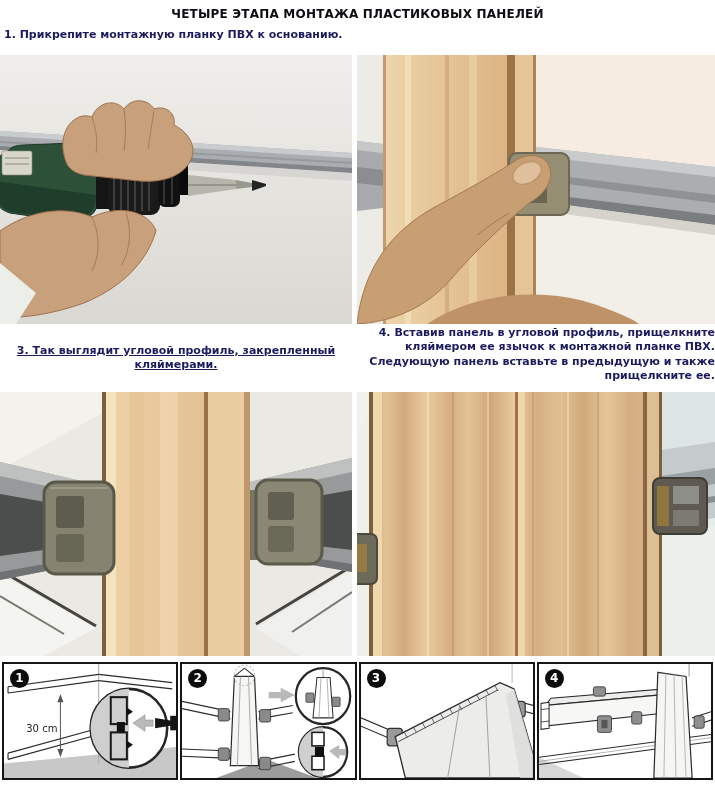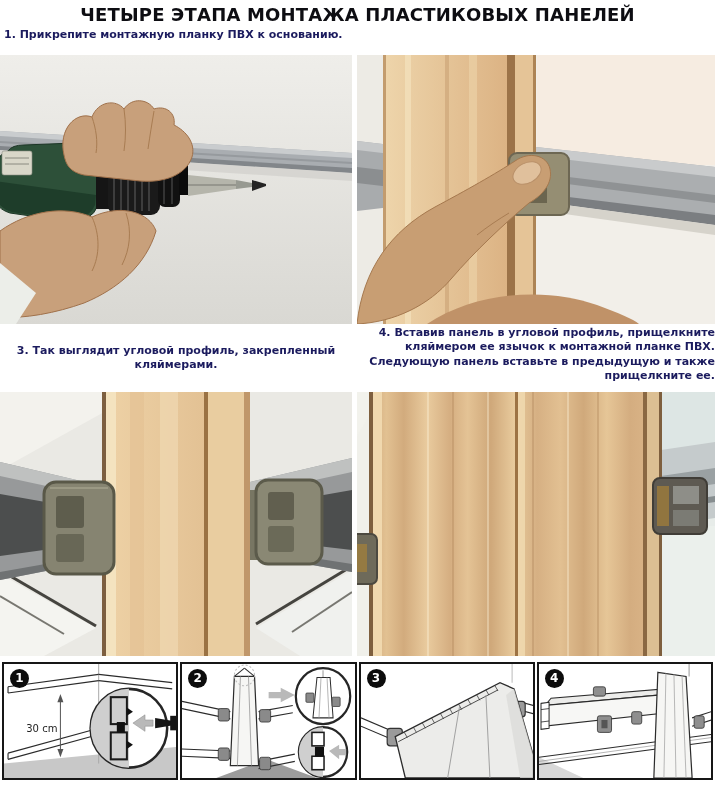--- a/index.html
+++ b/index.html
@@ -1,33 +1,33 @@
 <!DOCTYPE html>
 <html><head>
 <meta charset="utf-8">
 <style>
   html,body { margin:0; padding:0; background:#ffffff; }
   .page { width:715px; height:785px; position:relative; background:#fff; overflow:hidden;
           font-family:"DejaVu Sans","Liberation Sans",sans-serif; }
   .title-bar { height:28px; display:flex; align-items:center; justify-content:center;
-               font-weight:bold; font-size:18px; color:#0d0d12; letter-spacing:.2px; }
+               font-weight:bold; font-size:12px; color:#0d0d12; letter-spacing:.2px; }
   .cap-row1 { display:flex; height:27px; align-items:flex-start; }
   .cap-row1 .c1 { width:352px; padding-left:4px; box-sizing:border-box; }
   .cap-row1 .c2 { width:358px; margin-left:5px; box-sizing:border-box; }
   .caption { font-weight:bold; font-size:11px; color:#1b1b5e; line-height:1.3; }
   .photo-row { display:flex; gap:5px; }
   .photo { overflow:hidden; background:#e9e8e3; }
   .photo svg { display:block; width:100%; height:100%; }
   .p1 { width:352px; height:269px; }
   .p2 { width:358px; height:269px; }
   .p3 { width:352px; height:264px; }
   .p4 { width:358px; height:264px; }
   .cap-row2 { display:flex; height:68px; }
   .cap-row2 .c3 { width:352px; display:flex; align-items:center; justify-content:center;
-                  text-align:center; padding:8px 14px; box-sizing:border-box; }
+                  text-align:center; padding:8px 14px; box-sizing:border-box;text-decoration:underline; }
   .cap-row2 .c4 { width:358px; margin-left:5px; text-align:right; padding-top:2px; box-sizing:border-box; }
   .diagrams { display:flex; gap:2px; padding:6px 2px 0 2px; }
   .dcell { position:relative; flex:1; height:114px; border:2px solid #161616; background:#fff; }
   .dcell svg { display:block; width:100%; height:100%; }
   .badge { position:absolute; top:5px; left:6px; width:19px; height:19px; border-radius:50%;
            background:#0c0c0c; color:#fff; font-weight:bold; font-size:12px; line-height:19px;
            text-align:center; }
 </style>
 </head>
 <body>

